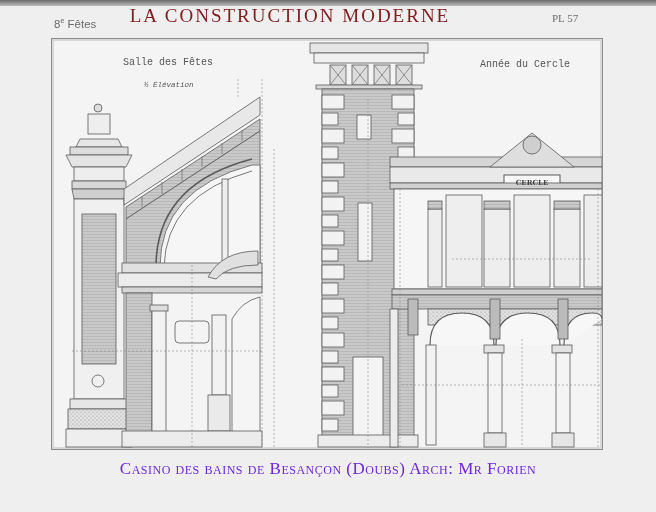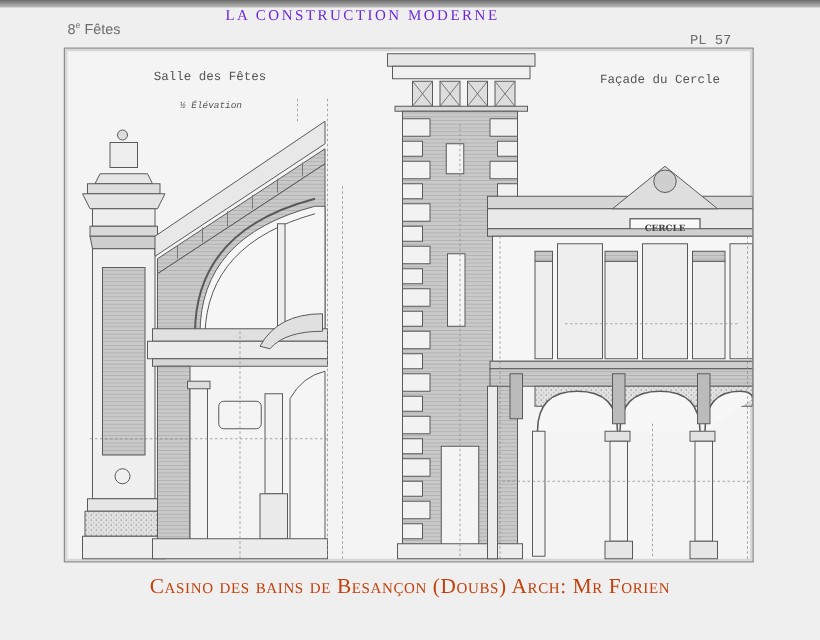--- a/index.html
+++ b/index.html
@@ -8,43 +8,43 @@
     background:#efefef;
     font-family:"DejaVu Serif", serif;
     color:#555;
   }
   .topband {
     position:absolute; left:0; top:0; width:656px; height:6px;
     background:linear-gradient(#6a6a6a,#bdbdbd);
   }
   .journal-title {
     position:absolute; top:5px; left:0; width:580px; text-align:center;
-    font-family:"Liberation Serif", serif; font-size:12px; letter-spacing:2px;
-    color:#6d28d9;
+    font-family:"Liberation Serif", serif; font-size:19px; letter-spacing:2px;
+    color:#7f1d1d;
   }
   .year {
     position:absolute; top:17px; left:54px;
     font-family:"Liberation Sans", sans-serif; font-size:11.5px; color:#6c6c6c;
   }
   .year sup { font-size:7px; }
   .plate-no {
-    position:absolute; top:27px; left:552px;
-    font-family:Liberation Mono, monospace; font-size:11px; color:#6c6c6c;
+    position:absolute; top:12px; left:552px;
+    font-family:Liberation Serif, serif; font-size:11px; color:#6c6c6c;
   }
   .frame {
     position:absolute; left:51px; top:38px; width:550px; height:410px;
     border:1.5px solid #8c8c8c; box-shadow:inset 0 0 0 2px #d8d8d8;
     background:#f4f4f4;
   }
   .label {
     position:absolute; font-family:Liberation Mono, monospace; color:#555;
   }
   .caption {
     position:absolute; top:459px; left:0; width:656px; text-align:center;
-    font-family:"Liberation Serif", serif; font-size:17px; color:#c2410c;
+    font-family:"Liberation Serif", serif; font-size:17px; color:#6d28d9;
     letter-spacing:0.5px; font-variant:small-caps;
   }
   svg { position:absolute; left:0; top:0; }
 </style>
 </head>
 <body>
 
 <div class="topband"></div>
 
 <div class="journal-title">LA CONSTRUCTION MODERNE</div>
@@ -227,16 +227,16 @@
       <line x1="348" y1="150" x2="348" y2="408"></line>
       <line x1="400" y1="220" x2="540" y2="220"></line>
       <line x1="350" y1="346" x2="550" y2="346"></line>
       <line x1="546" y1="150" x2="546" y2="408"></line>
       <line x1="470" y1="300" x2="470" y2="408"></line>
     </g>
   </svg>
 
   <div class="label" style="left:71px; top:18px; font-size:10px;">Salle des Fêtes</div>
   <div class="label" style="left:92px; top:42px; font-size:7.5px; font-style:italic;">½ Élévation</div>
-  <div class="label" style="left:428px; top:20px; font-size:10px;">Façade du Cercle</div>
+  <div class="label" style="left:428px; top:20px; font-size:10px;">Année du Cercle</div>
 </div>
 
 <div class="caption">Casino des bains de Besançon (Doubs) Arch: Mr Forien</div>
 
 </body></html>

